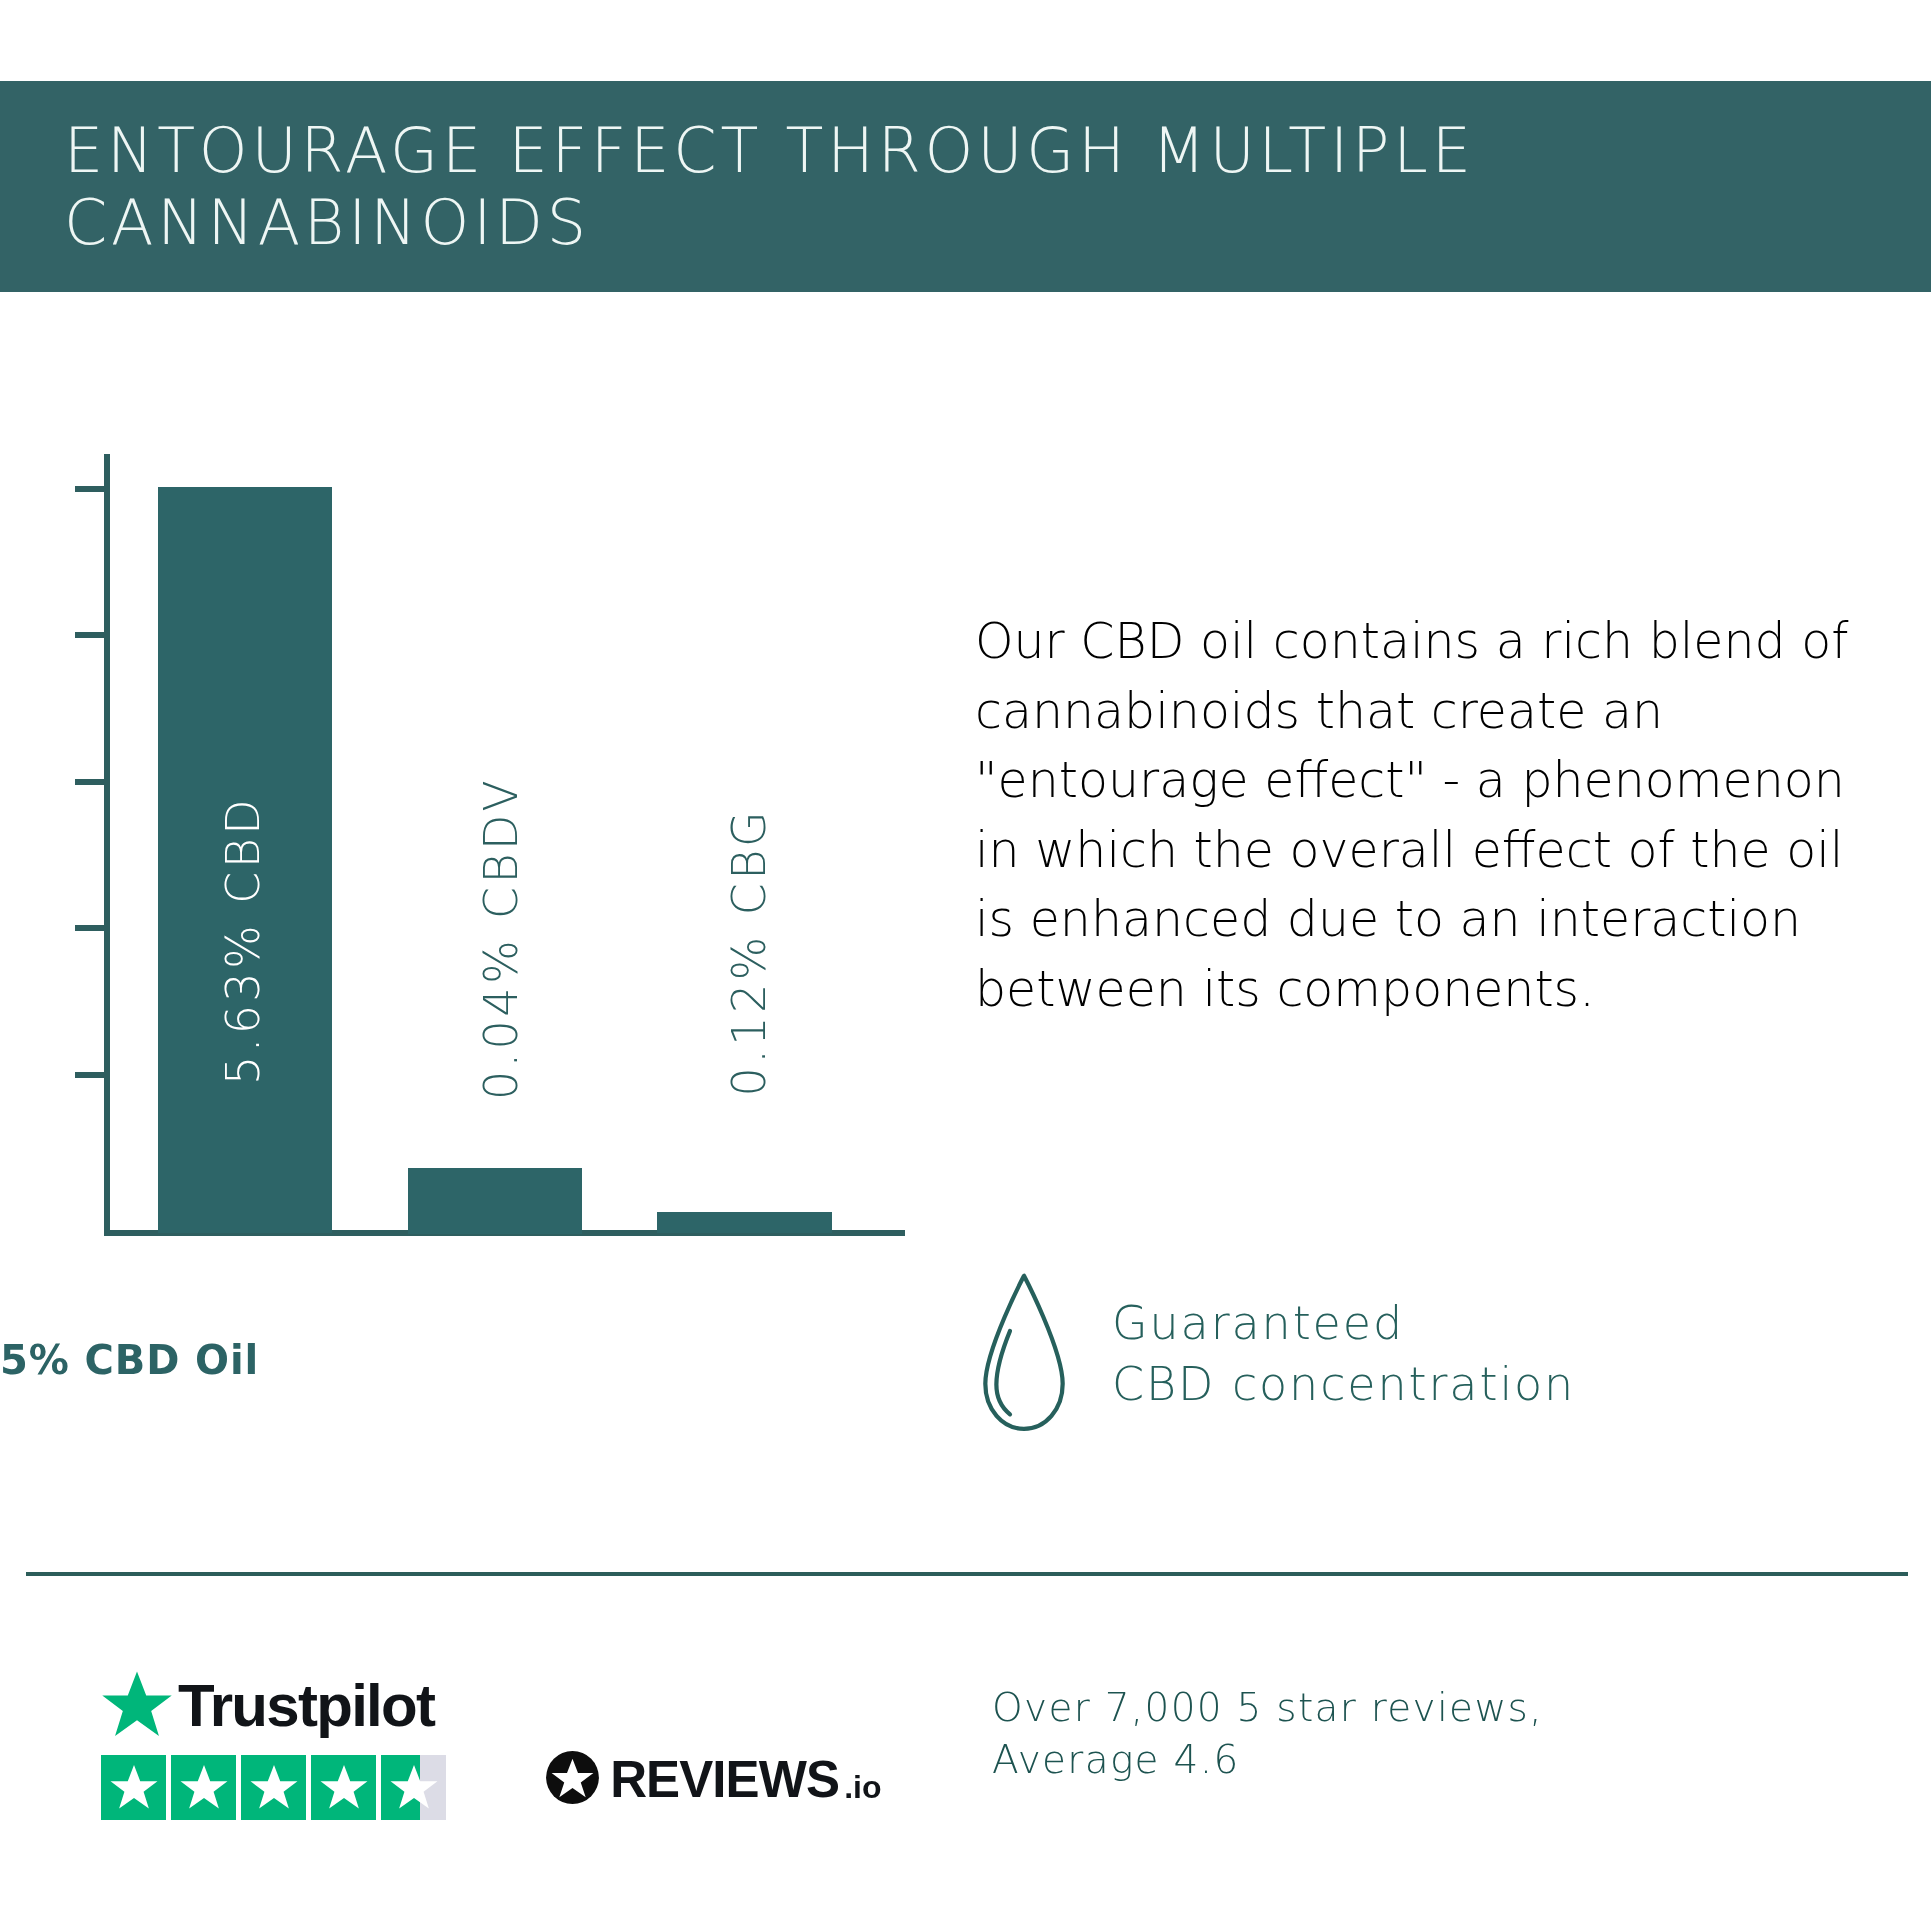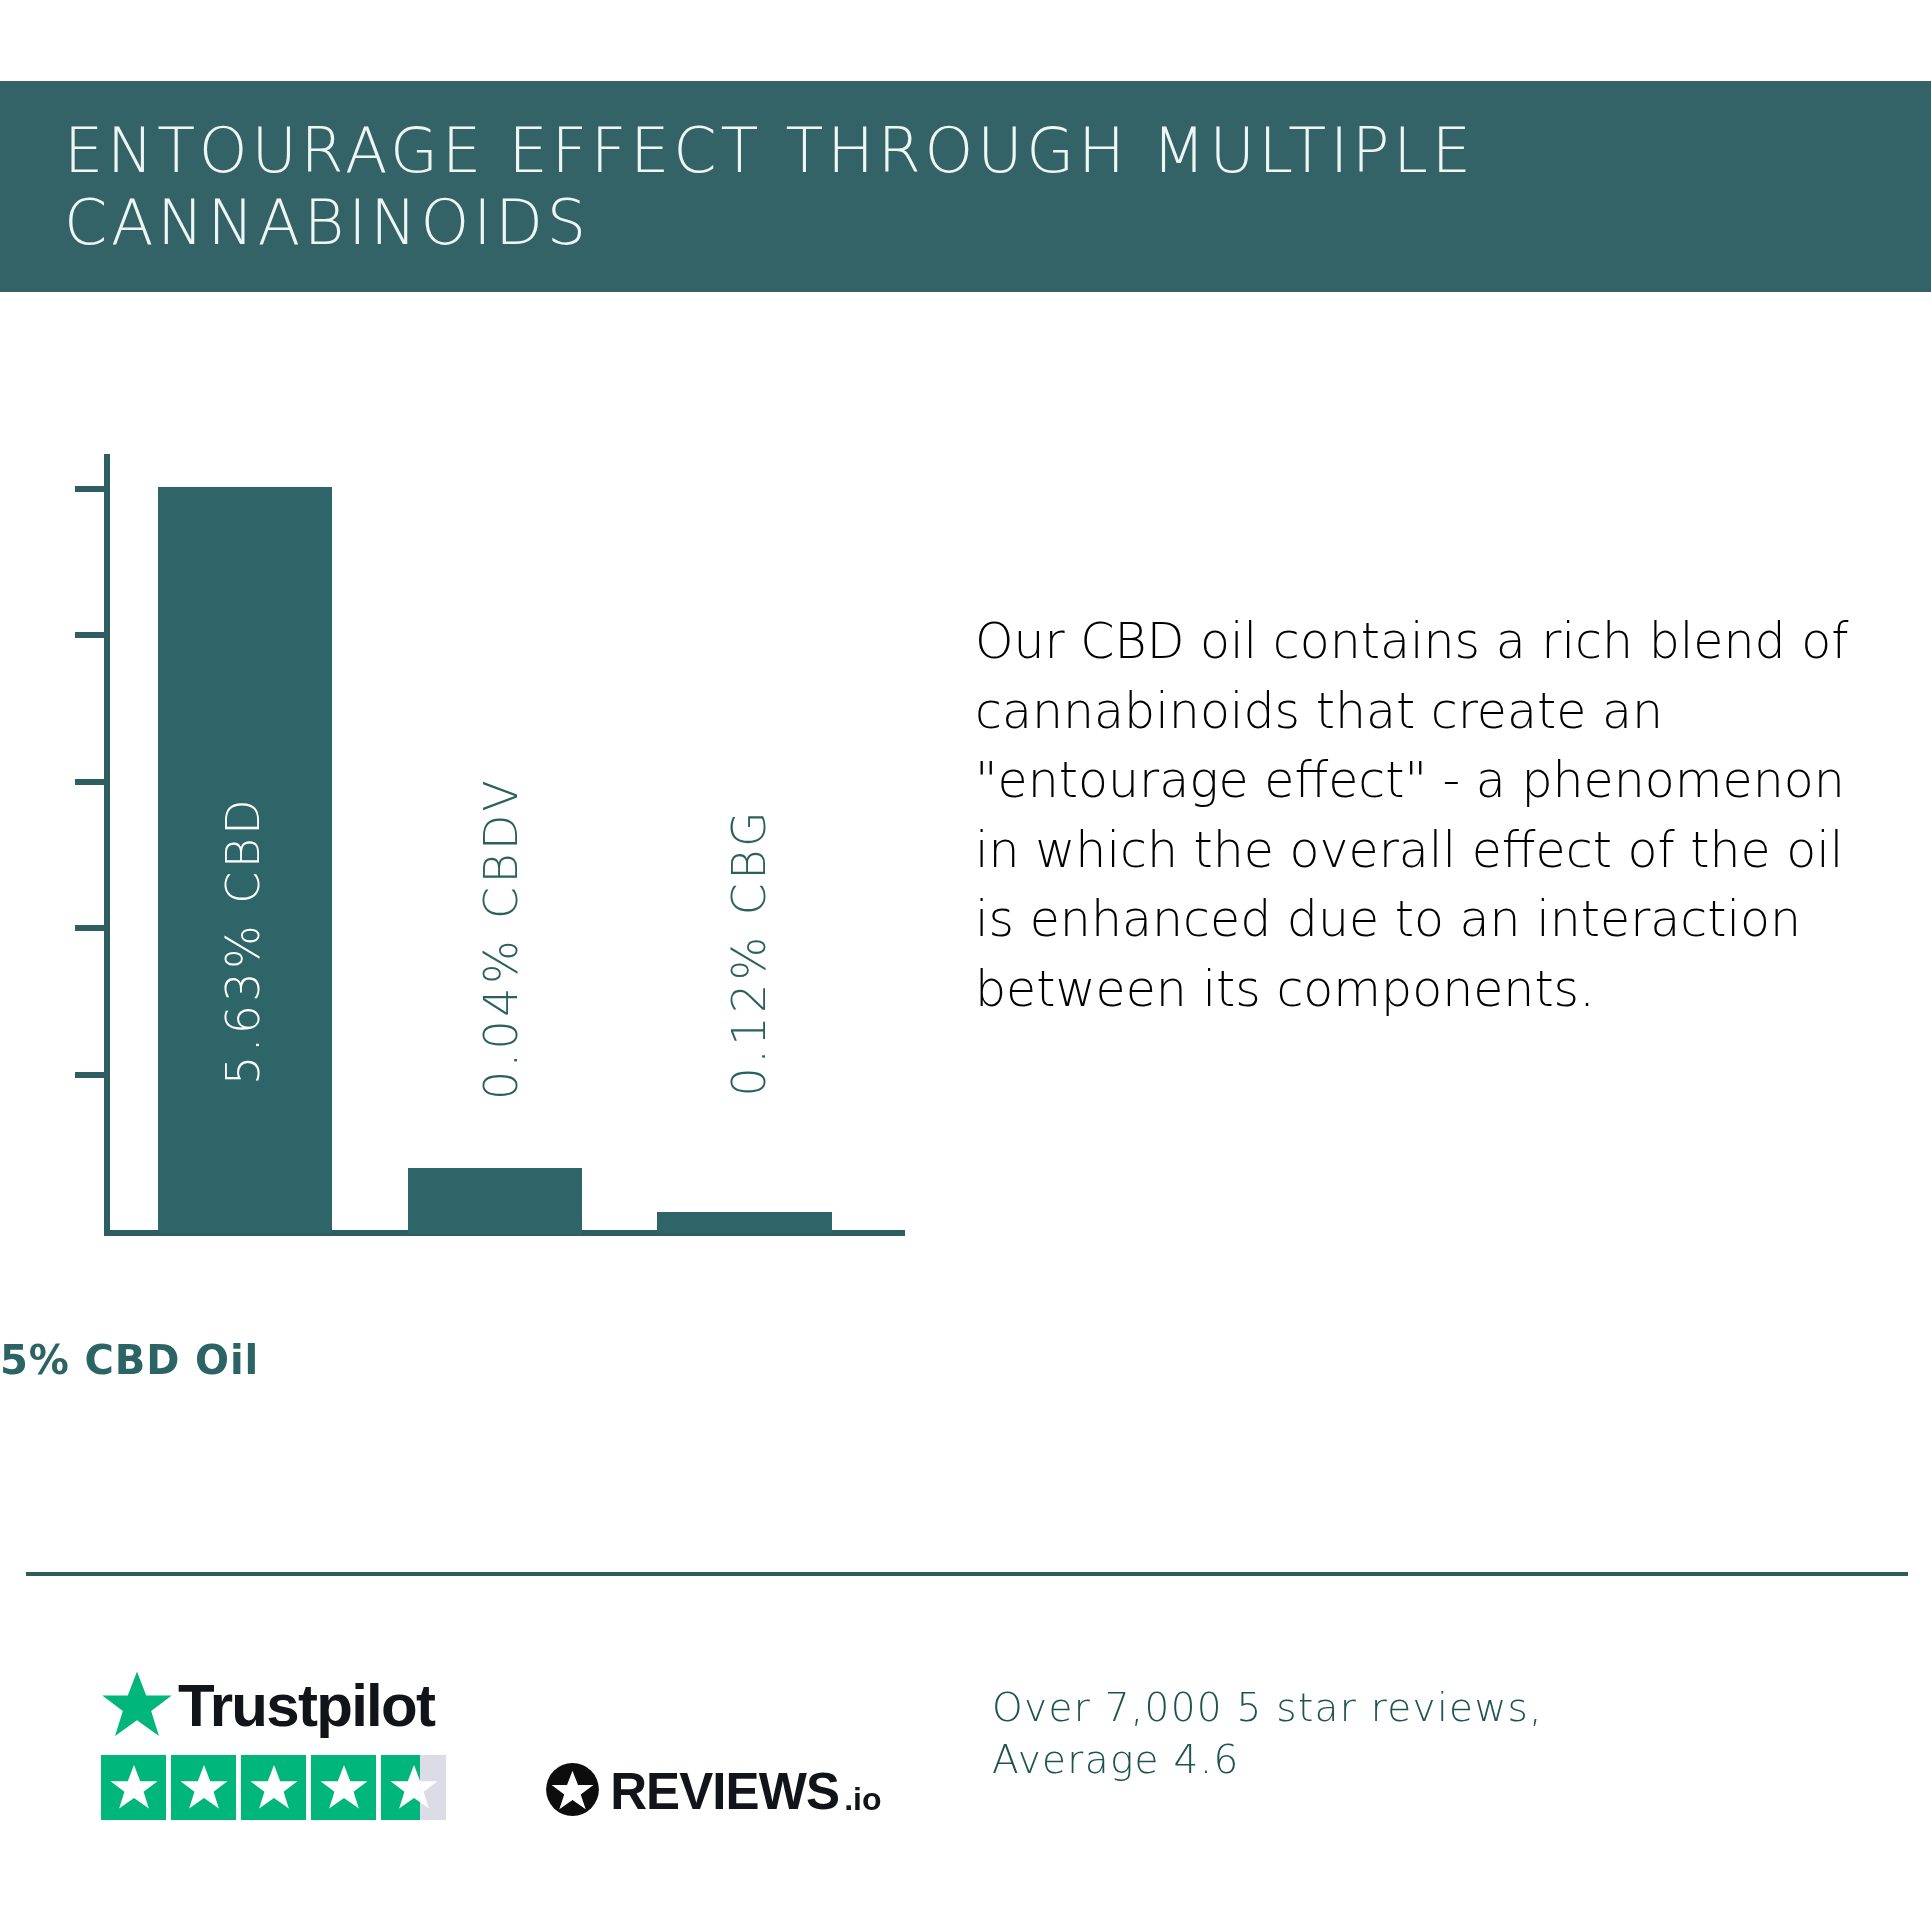--- a/index.html
+++ b/index.html
@@ -126,21 +126,21 @@
   .tp-box{
     width:65px;height:65px;background:#00b67a;position:relative;
   }
   .tp-box.half{background:#dcdce6;}
   .tp-box.half::before{
     content:"";position:absolute;left:0;top:0;width:60%;height:100%;background:#00b67a;
   }
   .tp-box svg{position:absolute;left:50%;top:50%;transform:translate(-50%,-50%);}
 
   .reviewsio{
-    position:absolute;left:545px;top:152px;display:flex;align-items:center;gap:10.2px;
+    position:absolute;left:545px;top:140px;display:flex;align-items:center;gap:10.2px;
   }
   .rio-word{
     font-family:"Liberation Sans", sans-serif;
     font-weight:bold;
     font-size:51px;
     color:#111418;
     letter-spacing:-0.9px;
     line-height:1;
   }
   .rio-tld{
@@ -192,20 +192,30 @@
     <div class="bar-label outside" style="left:474px;top:777px;">0.04% CBDV</div>
 
     <div class="bar" style="left:657px;top:1212px;width:175px;height:21px;"></div>
     <div class="bar-label outside" style="left:722px;top:808px;">0.12% CBG</div>
 
     <div class="chart-caption">5% CBD Oil</div>
   </div>
 
   <p class="body-copy">Our CBD oil contains a rich blend of cannabinoids that create an "entourage effect" - a phenomenon in which the overall effect of the oil is enhanced due to an interaction between its components.</p>
 
+  <div class="guarantee">
+    <span class="drop-icon">
+      <svg viewBox="0 0 115 200" width="98" height="170" aria-hidden="true">
+        <path d="M57.5 8 C57.5 8 12 95 12 135 C12 165 32 188 57.5 188 C83 188 103 165 103 135 C103 95 57.5 8 57.5 8 Z" fill="none" stroke="#26605c" stroke-width="5" stroke-linejoin="round"></path>
+        <path d="M41 73 C30 100 25 120 25 136 C25 151 31 163 41 171" fill="none" stroke="#26605c" stroke-width="5" stroke-linecap="round"></path>
+      </svg>
+    </span>
+    <span class="guarantee-text">Guaranteed
+CBD concentration</span>
+  </div>
 
   <div class="divider"></div>
 
   <div class="footer">
 
     <div class="trustpilot">
       <div class="tp-head">
         <span>
           <svg viewBox="0 0 100 96" width="72" height="68" aria-hidden="true">
             <polygon points="50,2 63,36 99,36 70,58 81,93 50,71 19,93 30,58 1,36 37,36" fill="#00b67a"></polygon>

